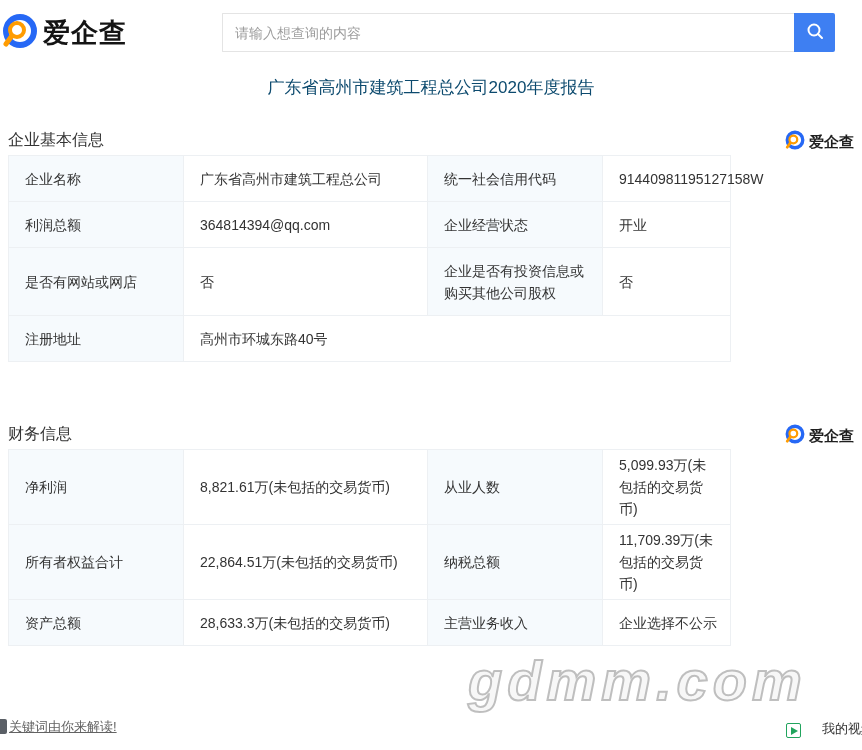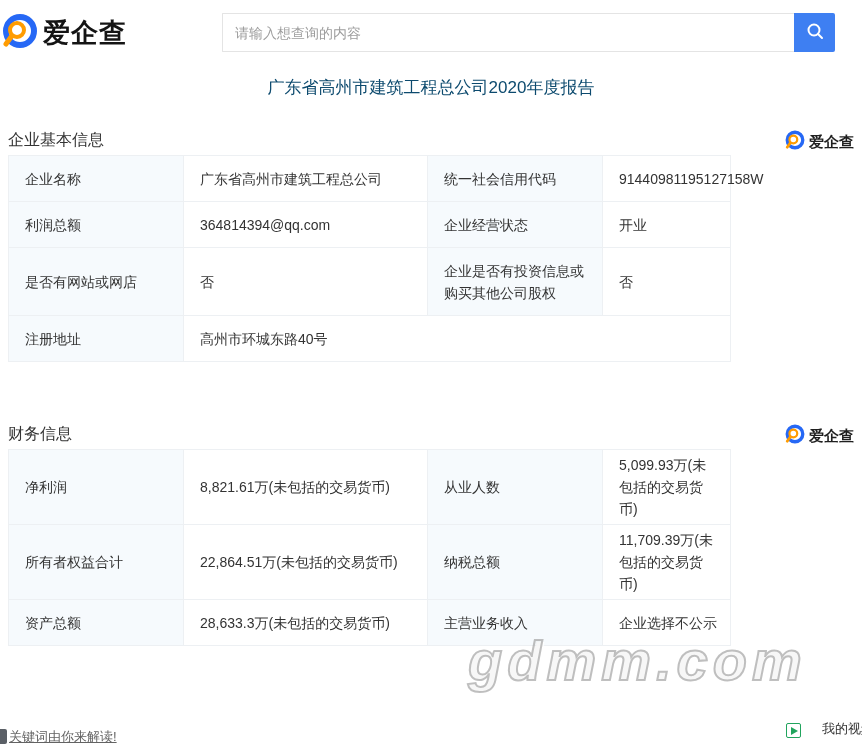--- a/index.html
+++ b/index.html
@@ -28,24 +28,24 @@
   .mini-brand-text { font-size: 15px; font-weight: bold; color: #1f1f1f; }
 
   
   table.info { width: 723px; border-collapse: collapse; table-layout: fixed; margin-top: 1px; }
   table.info td { border: 1px solid #edf0f3; font-size: 14px; color: #333; height: 46px; padding: 4px 12px 4px 16px; line-height: 22px; }
   td.lbl { background: #f6fafd; }
   td.val { padding-left: 12px; }
   tr.tall td { height: 68px; }
 
   
-  .watermark { position: absolute; left: 468px; top: 628px; font-size: 56px; font-style: italic; font-weight: bold; letter-spacing: 5px; color: rgba(210,210,210,0.18); -webkit-text-stroke: 2px rgba(158,158,158,0.65); text-shadow: 2px 2px 0 rgba(255,255,255,0.9); white-space: nowrap; pointer-events: none; text-align: center; }
+  .watermark { position: absolute; left: 468px; top: 648px; font-size: 56px; font-style: italic; font-weight: bold; letter-spacing: 5px; color: rgba(210,210,210,0.18); -webkit-text-stroke: 2px rgba(158,158,158,0.65); text-shadow: 2px 2px 0 rgba(255,255,255,0.9); white-space: nowrap; pointer-events: none; text-align: center; }
 
   
-  .bottom-bar { position: absolute; left: 0; bottom: 2px; width: 780px; height: 23px; background: #fff; display: flex; align-items: center; }
+  .bottom-bar { position: absolute; left: 0; bottom: 12px; width: 780px; height: 23px; background: #fff; display: flex; align-items: center; }
   .corner-icon { width: 12px; height: 15px; background: #5a5f66; border-radius: 2px; margin-left: -5px; flex: none; }
   .bottom-link { color: #636363; font-size: 13px; text-decoration: underline; margin-left: 2px; white-space: nowrap; cursor: pointer; }
 
   
   .video-widget { position: absolute; left: 786px; top: 720px; display: flex; align-items: flex-end; gap: 21px; white-space: nowrap; cursor: pointer; }
   .play-icon { width: 15px; height: 15px; border: 1px solid #21A45D; border-radius: 2px; display: flex; align-items: center; justify-content: center; background: #fff; }
   .play-tri { width: 0; height: 0; border-left: 7px solid #21A45D; border-top: 4px solid transparent; border-bottom: 4px solid transparent; margin-left: 1px; }
   .video-text { font-size: 13px; color: #333; }
 </style>
 </head>

